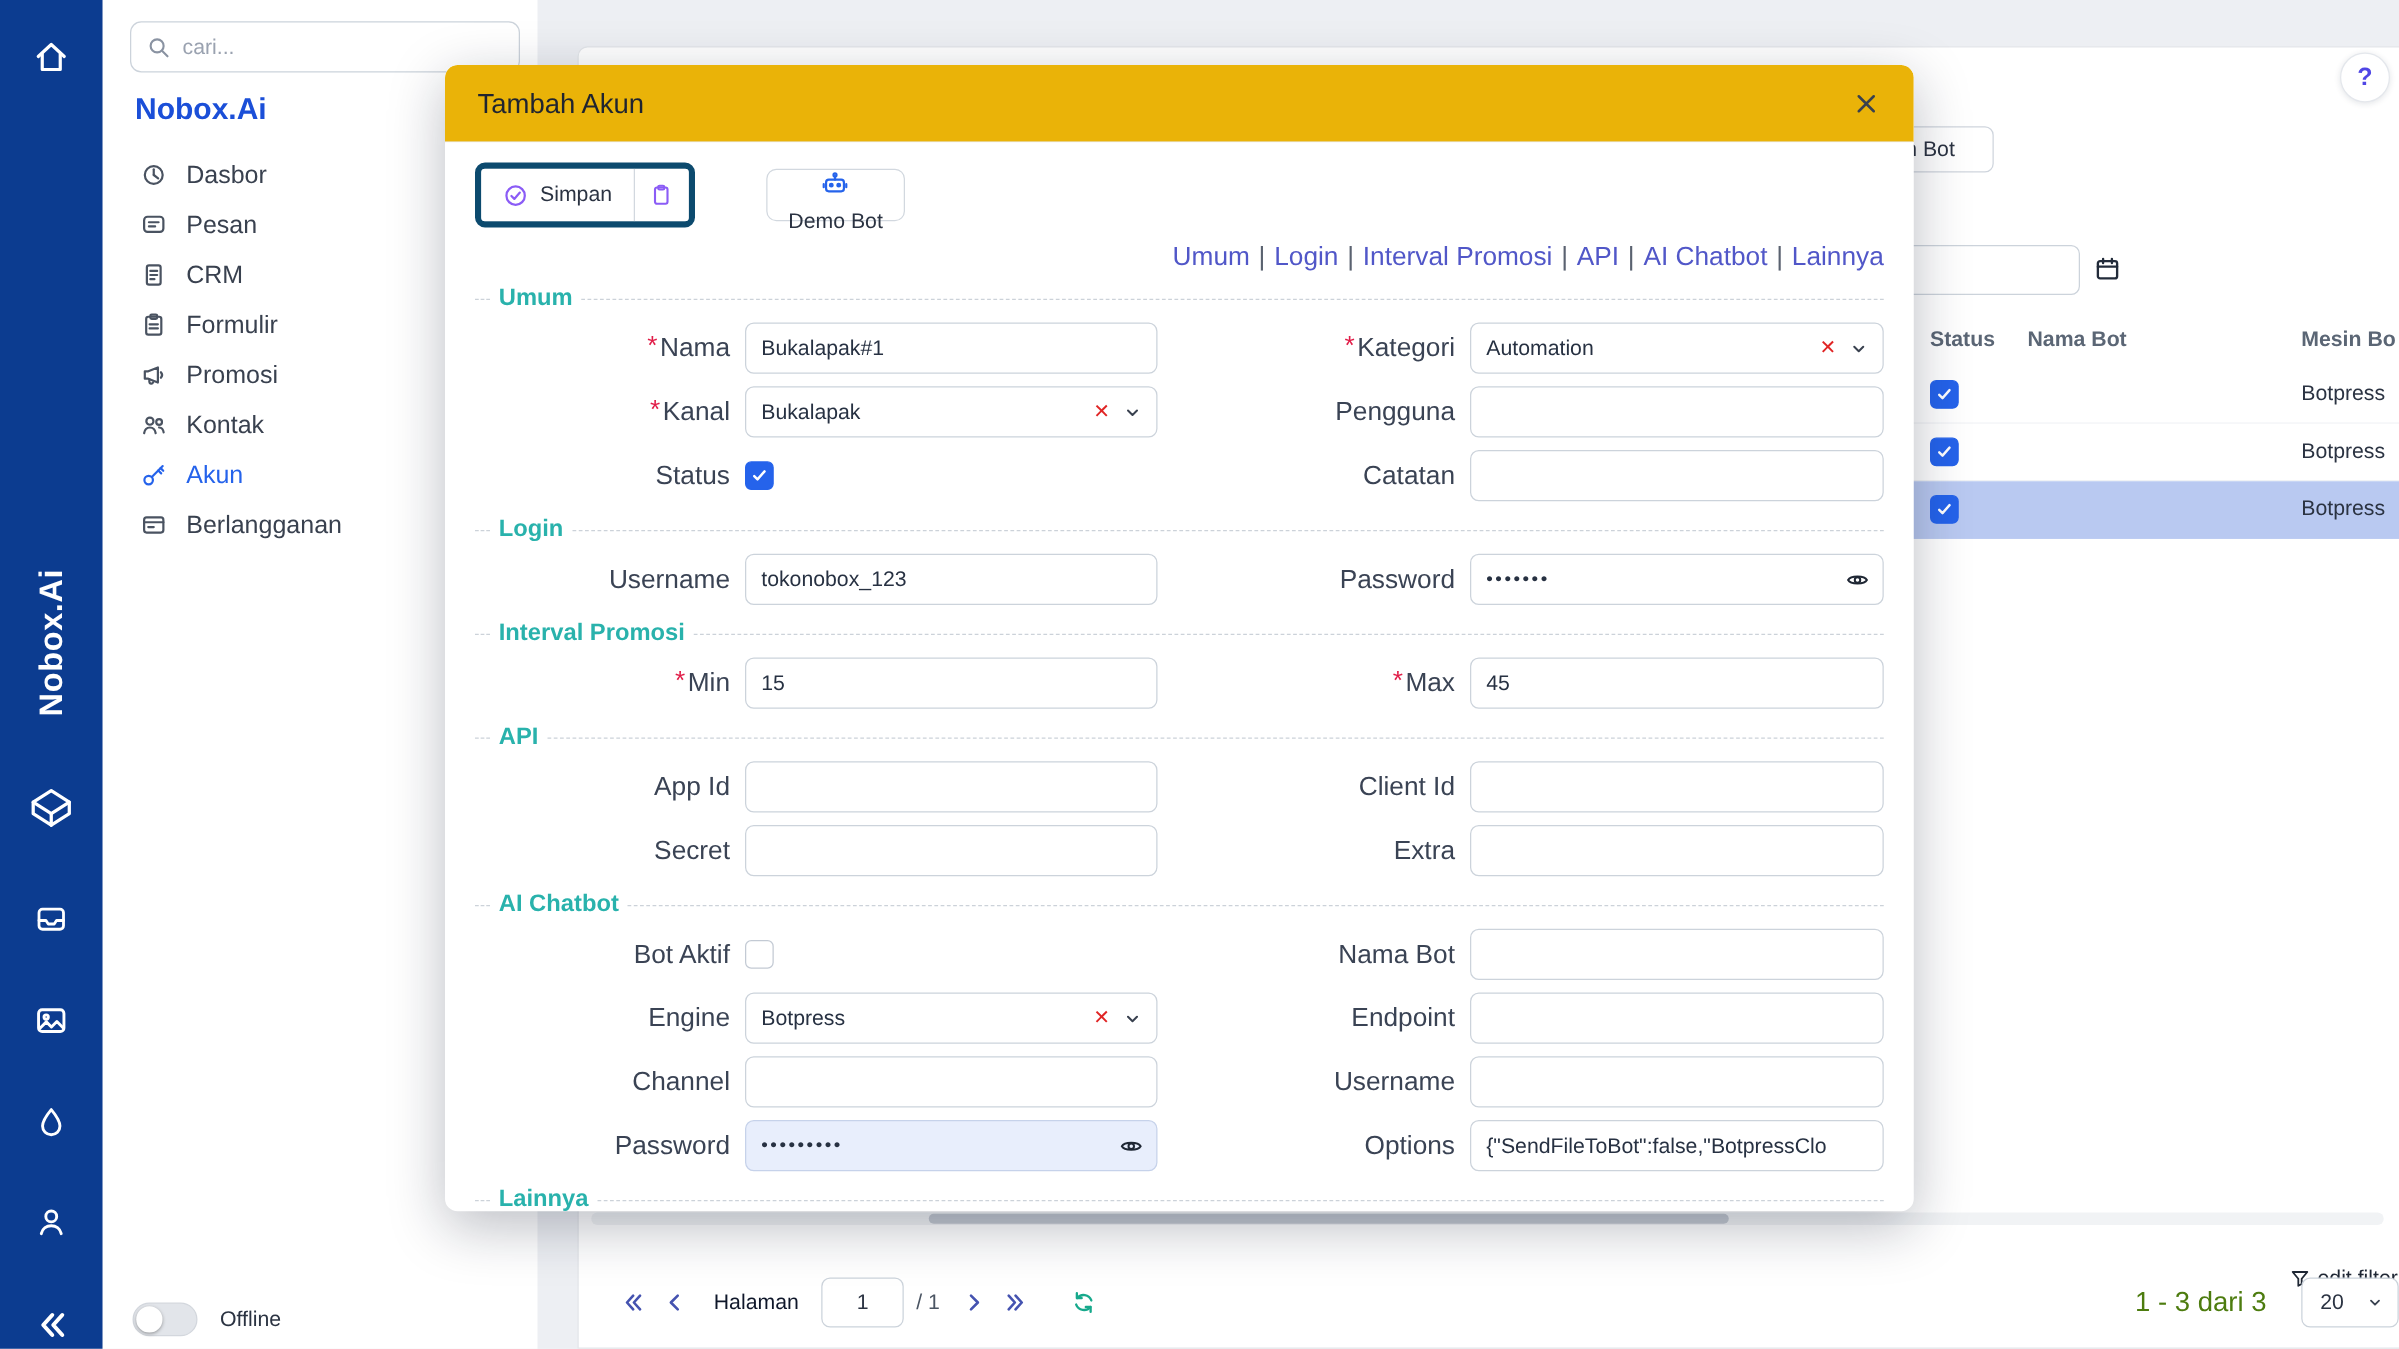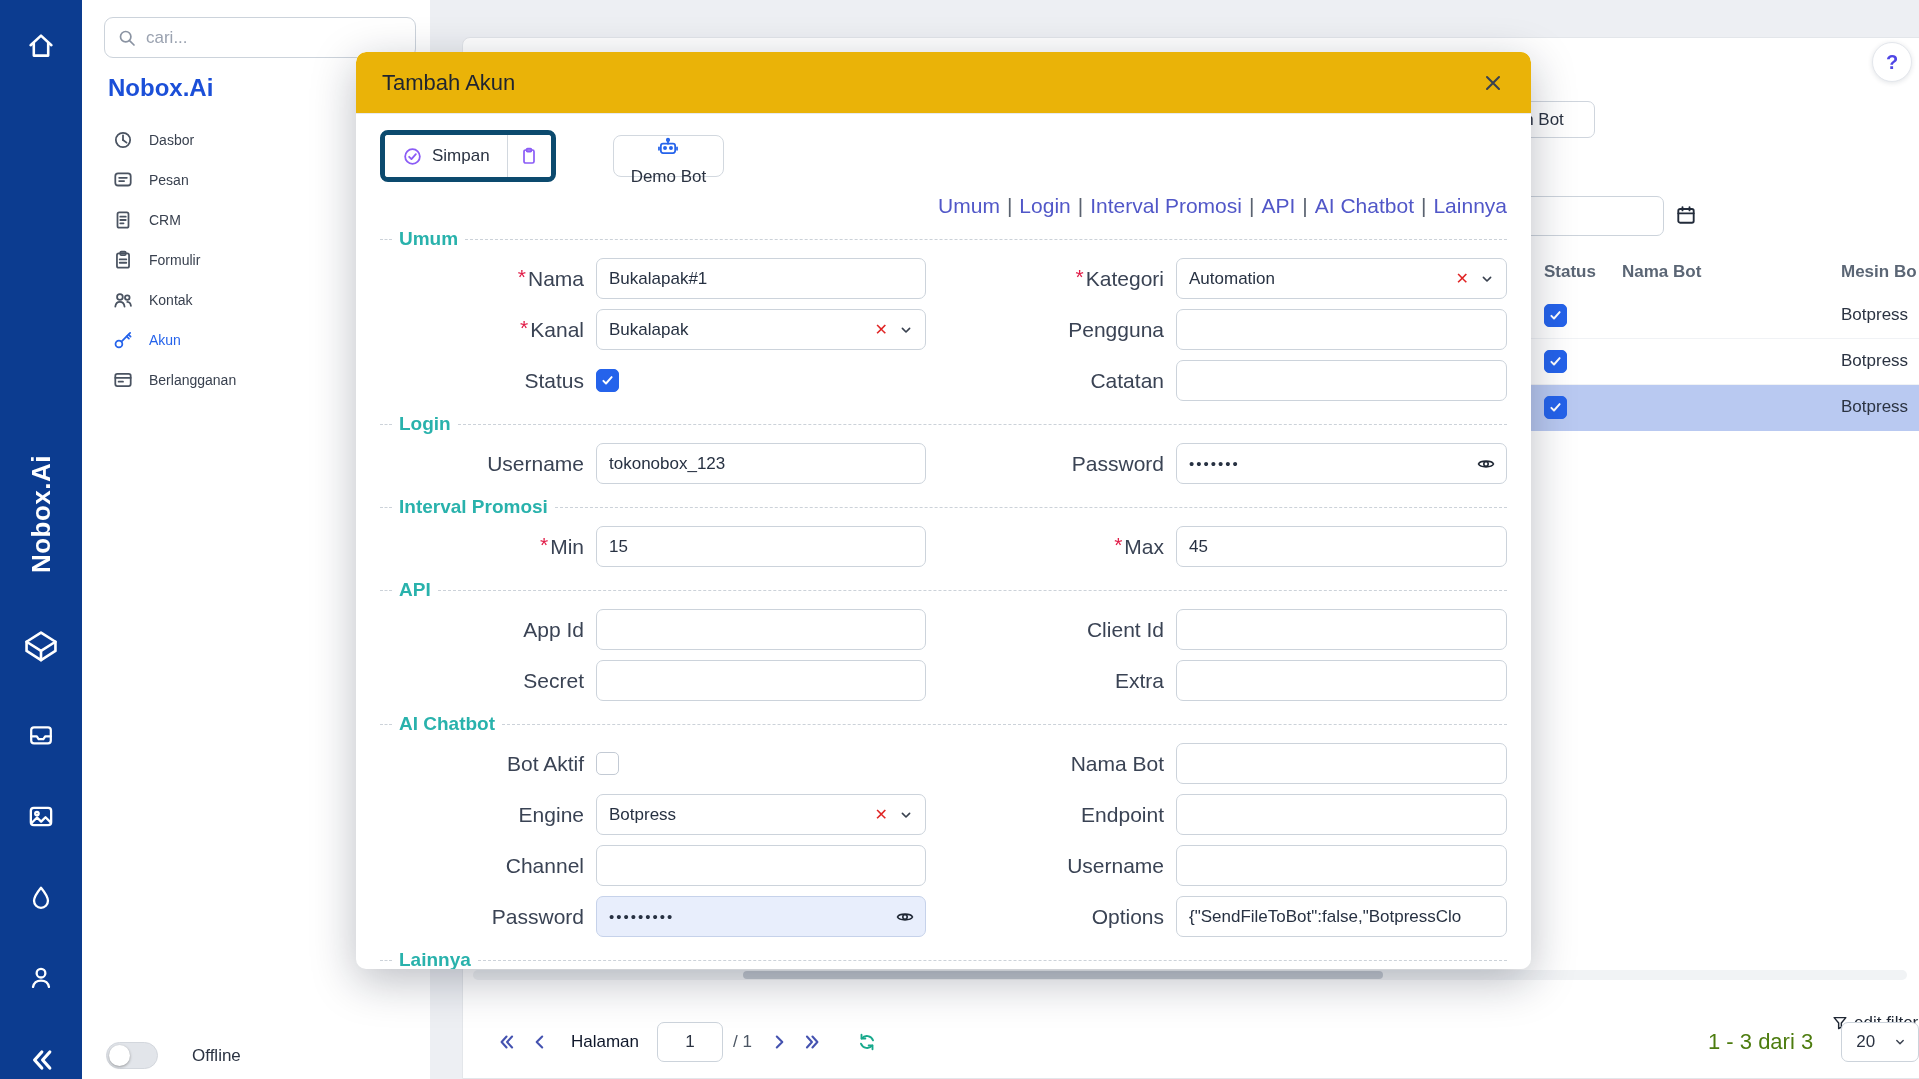--- a/index.html
+++ b/index.html
@@ -11,24 +11,24 @@
   .rail-item { position:absolute; left:50%; transform:translateX(-50%); color:#fff; }
   .rail-brand { position:absolute; left:50%; top:455px; transform:translateX(-50%) rotate(180deg); writing-mode:vertical-rl; color:#fff; font-size:26px; font-weight:700; letter-spacing:.5px; }
 
   
   .sidebar { position:absolute; left:82px; top:0; width:348px; height:1079px; background:#fff; z-index:4; }
   .search-box { position:absolute; left:22px; top:17px; width:312px; height:41px; border:1px solid #ccd3db; border-radius:9px; display:flex; align-items:center; gap:9px; padding:0 12px; color:#8a93a2; background:#fff; }
   .search-box input { border:none; outline:none; font-size:17px; color:#39414f; width:100%; background:transparent; font-family:inherit; }
   .search-box input::placeholder { color:#9aa2b0; }
   .sb-brand { position:absolute; left:26px; top:74px; font-size:24px; font-weight:700; color:#1b4fd8; }
   .menu { position:absolute; left:0; top:120px; right:0; }
-  .menu-item { display:flex; align-items:center; gap:15px; height:40px; padding-left:30px; color:#39414f; font-size:14px; cursor:pointer; }
+  .menu-item { display:flex; align-items:center; gap:15px; height:40px; padding-left:30px; color:#39414f; font-size:20px; cursor:pointer; }
   .menu-item .mi { color:#4a5361; }
   .menu-item.active, .menu-item.active .mi { color:#2563eb; font-weight:500; }
-  .offline { position:absolute; left:24px; bottom:10px; display:flex; align-items:center; gap:34px; }
+  .offline { position:absolute; left:24px; bottom:10px; display:flex; align-items:center; gap:18px; }
   .toggle { width:52px; height:27px; border-radius:14px; background:#e2e5ea; border:1px solid #d3d7dd; position:relative; }
   .toggle .knob { position:absolute; left:2px; top:2px; width:21px; height:21px; border-radius:50%; background:#fff; box-shadow:0 1px 3px rgba(0,0,0,.35); }
   .offline span { font-size:17px; color:#2b3342; }
 
   
   .main { position:absolute; left:430px; top:0; right:0; bottom:0; background:#edeff3; }
   .card { position:absolute; left:32px; top:37px; width:1500px; height:1042px; background:#fff; border:1px solid #e3e6ea; border-radius:8px 0 0 0; }
   .help-btn { position:absolute; left:1409px; top:4px; width:40px; height:40px; border-radius:50%; background:#fff; border:1px solid #e4e7ec; box-shadow:0 1px 5px rgba(20,30,60,.12); color:#4f46e5; font-size:20px; font-weight:700; display:flex; align-items:center; justify-content:center; cursor:pointer; }
   .partial-btn { position:absolute; left:1030px; top:63px; width:102px; height:37px; border:1px solid #cfd5dd; border-radius:7px; background:#fff; font-size:17px; color:#2b3342; display:flex; align-items:center; justify-content:center; cursor:pointer; font-family:inherit; }
   .date-field { position:absolute; left:940px; top:158px; width:261px; height:40px; border:1px solid #ccd3db; border-radius:7px; background:#fff; }
@@ -196,20 +196,30 @@
           <svg width="22" height="22" viewBox="0 0 20 20" fill="none" stroke="currentColor" stroke-width="1.6" stroke-linecap="round">
             <rect x="4.5" y="4" width="11" height="13" rx="1.6"></rect>
             <rect x="7.5" y="2.5" width="5" height="3" rx="1"></rect>
             <path d="M7 9.5h6M7 12.5h6"></path>
           </svg>
         </span>
       <span>Formulir</span>
     </div>
     <div class="menu-item">
       <span class="mi">
+          <svg width="22" height="22" viewBox="0 0 20 20" fill="none" stroke="currentColor" stroke-width="1.6" stroke-linecap="round" stroke-linejoin="round">
+            <path d="M13 4.5v11l-7-2.8H3.5V7.3H6z"></path>
+            <path d="M15.2 8a3 3 0 0 1 0 4"></path>
+            <path d="M6.8 13v2a1.4 1.4 0 0 0 2.7.4"></path>
+          </svg>
+        </span>
+      <span>Promosi</span>
+    </div>
+    <div class="menu-item">
+      <span class="mi">
           <svg width="22" height="22" viewBox="0 0 20 20" fill="none" stroke="currentColor" stroke-width="1.6" stroke-linecap="round">
             <circle cx="7.2" cy="7.2" r="2.6"></circle>
             <path d="M3 16c.4-2.8 2.2-4.2 4.2-4.2s3.8 1.4 4.2 4.2"></path>
             <circle cx="13.9" cy="7.8" r="2.1"></circle>
             <path d="M13.9 11.8c1.8.1 3 1.4 3.3 3.6"></path>
           </svg>
         </span>
       <span>Kontak</span>
     </div>
     <div class="menu-item active">

